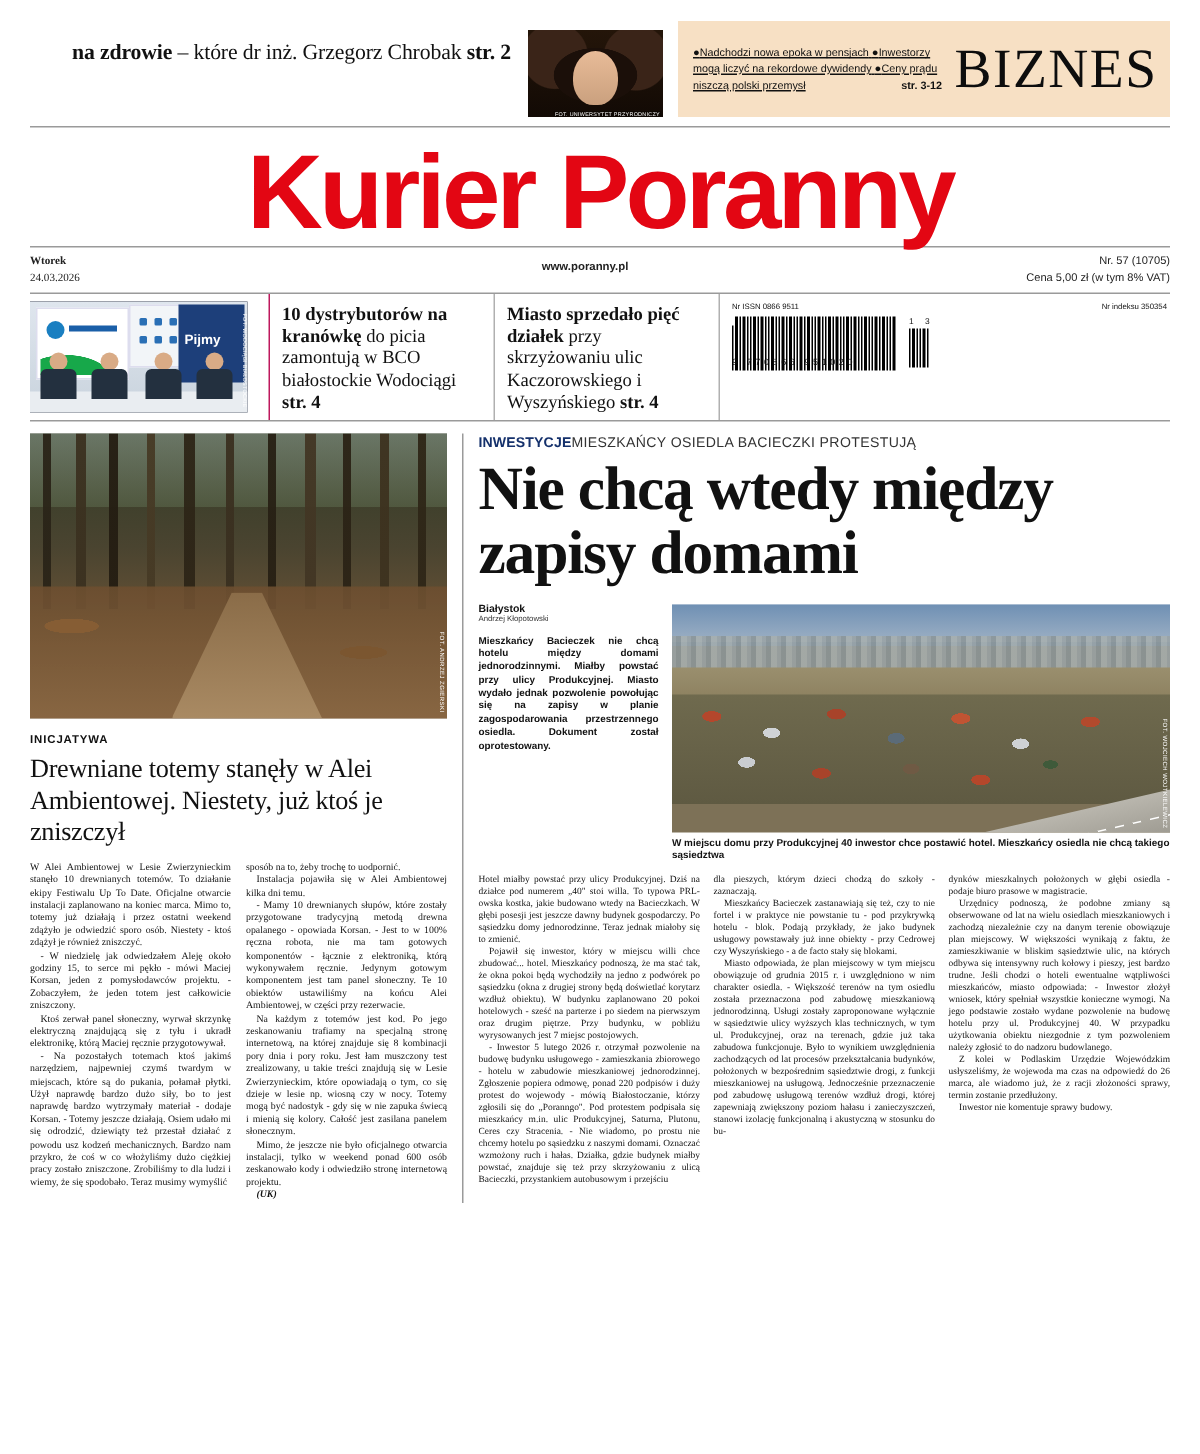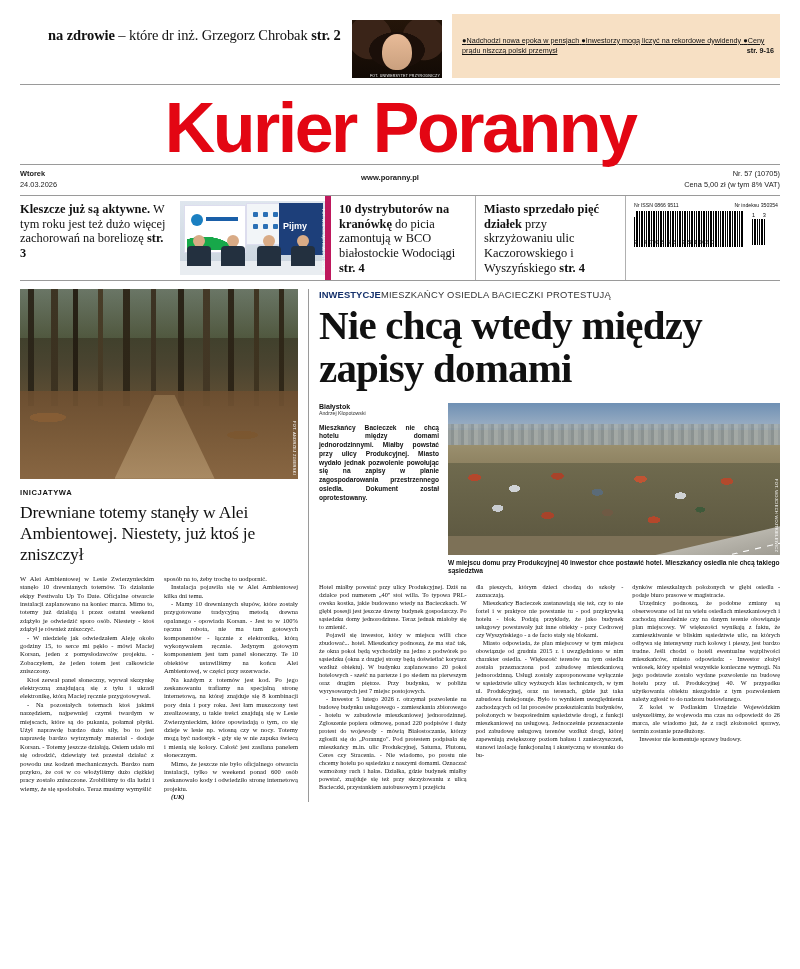--- a/index.html
+++ b/index.html
@@ -34,33 +34,33 @@
 
   .rule{height:1px;background:#9a9a9a;margin:2px 0 0 0;}
 
   
   .masthead{text-align:center;padding:10px 0 2px 0;}
   .masthead .kp{font-family:"Liberation Sans",sans-serif;font-weight:bold;font-size:70px;
     color:#e30613;letter-spacing:-2.5px;line-height:.96;}
 
   .infobar{display:flex;align-items:flex-start;font-family:"Liberation Sans",sans-serif;
     font-size:7.4px;color:#222;padding:4px 0 4px 0;border-bottom:1px solid #9a9a9a;border-top:1px solid #9a9a9a;}
-  .ib-left{flex:0 0 200px;line-height:1.45;font-weight:bold;}
+  .ib-left{flex:0 0 200px;line-height:1.45;font-weight:bold;font-family:Liberation Serif, serif;}
   .ib-left .dt{font-weight:normal;}
   .ib-mid{flex:1 1 auto;text-align:center;padding-top:4px;font-weight:bold;font-size:7.6px;}
   .ib-right{flex:0 0 220px;text-align:right;line-height:1.45;}
 
   
   .teasers{display:flex;height:84px;border-bottom:1px solid #9a9a9a;}
   .tz{box-sizing:border-box;padding:6px 8px 0 0;}
   .tz-txt{font-size:12.4px;line-height:1.20;}
   .tz-txt b{font-weight:bold;}
   .tz1{flex:0 0 160px;}
-  .tz-photo{flex:0 0 145px;position:relative;margin:5px 0 5px 0;overflow:hidden;background:#0f172a;}
-  .tz2{flex:0 0 150px;border-left:6px solid #be185d;padding-left:8px;}
+  .tz-photo{flex:0 0 145px;position:relative;margin:5px 14px 5px 0;overflow:hidden;background:#0f172a;}
+  .tz2{flex:0 0 150px;border-left:1px solid #be185d;padding-left:8px;}
   .tz3{flex:0 0 150px;border-left:1px solid #b0b0b0;padding-left:8px;}
   .tz-bar{flex:1 1 auto;border-left:1px solid #b0b0b0;padding-left:8px;}
 
   
   .pc-bg{position:absolute;inset:0;background:linear-gradient(#dfe6ee,#c9d3dd);}
   .pc-ban1{position:absolute;left:4px;top:4px;width:60px;height:46px;background:#ffffff;border:1px solid #dde;}
   .pc-ban1 .lg{position:absolute;left:6px;top:8px;width:12px;height:12px;border-radius:50%;background:#1a7fc1;}
   .pc-ban1 .tx{position:absolute;left:21px;top:11px;width:32px;height:4px;background:#1a5fa8;}
   .pc-ban1 .sw{position:absolute;left:2px;bottom:2px;width:56px;height:18px;
     background:radial-gradient(ellipse at 30% 120%, #17a84a 0 55%, transparent 56%),#ffffff;}
@@ -196,22 +196,23 @@
       <div class="pp-cred">FOT. UNIWERSYTET PRZYRODNICZY</div>
     </div>
 
     <div class="biz-spacer"></div>
 
     <div class="biz-box">
       <div class="biz-bullets">
         <span class="bl">●</span><span>Nadchodzi nowa epoka w pensjach</span>
         <span class="bl">●</span><span>Inwestorzy mogą liczyć na rekordowe dywidendy</span>
         <span class="bl">●</span><span>Ceny prądu niszczą polski przemysł</span>
-        <span class="biz-pg">str. 9-16</span>
-      </div>
+        <span class="biz-pg">str. 3-12</span>
+      </div>
+      <div class="biz-word">BIZNES</div>
     </div>
   </div>
 
   <div class="rule"></div>
 
   <div class="masthead">
     <div class="kp">Kurier Poranny</div>
   </div>
 
   <div class="infobar">
@@ -221,25 +222,20 @@
     </div>
     <div class="ib-mid">www.poranny.pl</div>
     <div class="ib-right">
       <div>Nr. 57 (10705)</div>
       <div>Cena 5,00 zł (w tym 8% VAT)</div>
     </div>
   </div>
 
   <div class="teasers">
 
-    <div class="tz tz1">
-      <div class="tz-txt">
-        <b>Kleszcze już są aktywne.</b><span> W tym roku jest też dużo więcej zachorowań na boreliozę </span><b>str. 3</b>
-      </div>
-    </div>
 
     <div class="tz-photo">
       <div class="pc-bg"></div>
       <div class="pc-ban1">
         <div class="lg"></div>
         <div class="tx"></div>
         <div class="sw"></div>
       </div>
       <div class="pc-ban2">
         <i style="left:6px;top:8px"></i>

